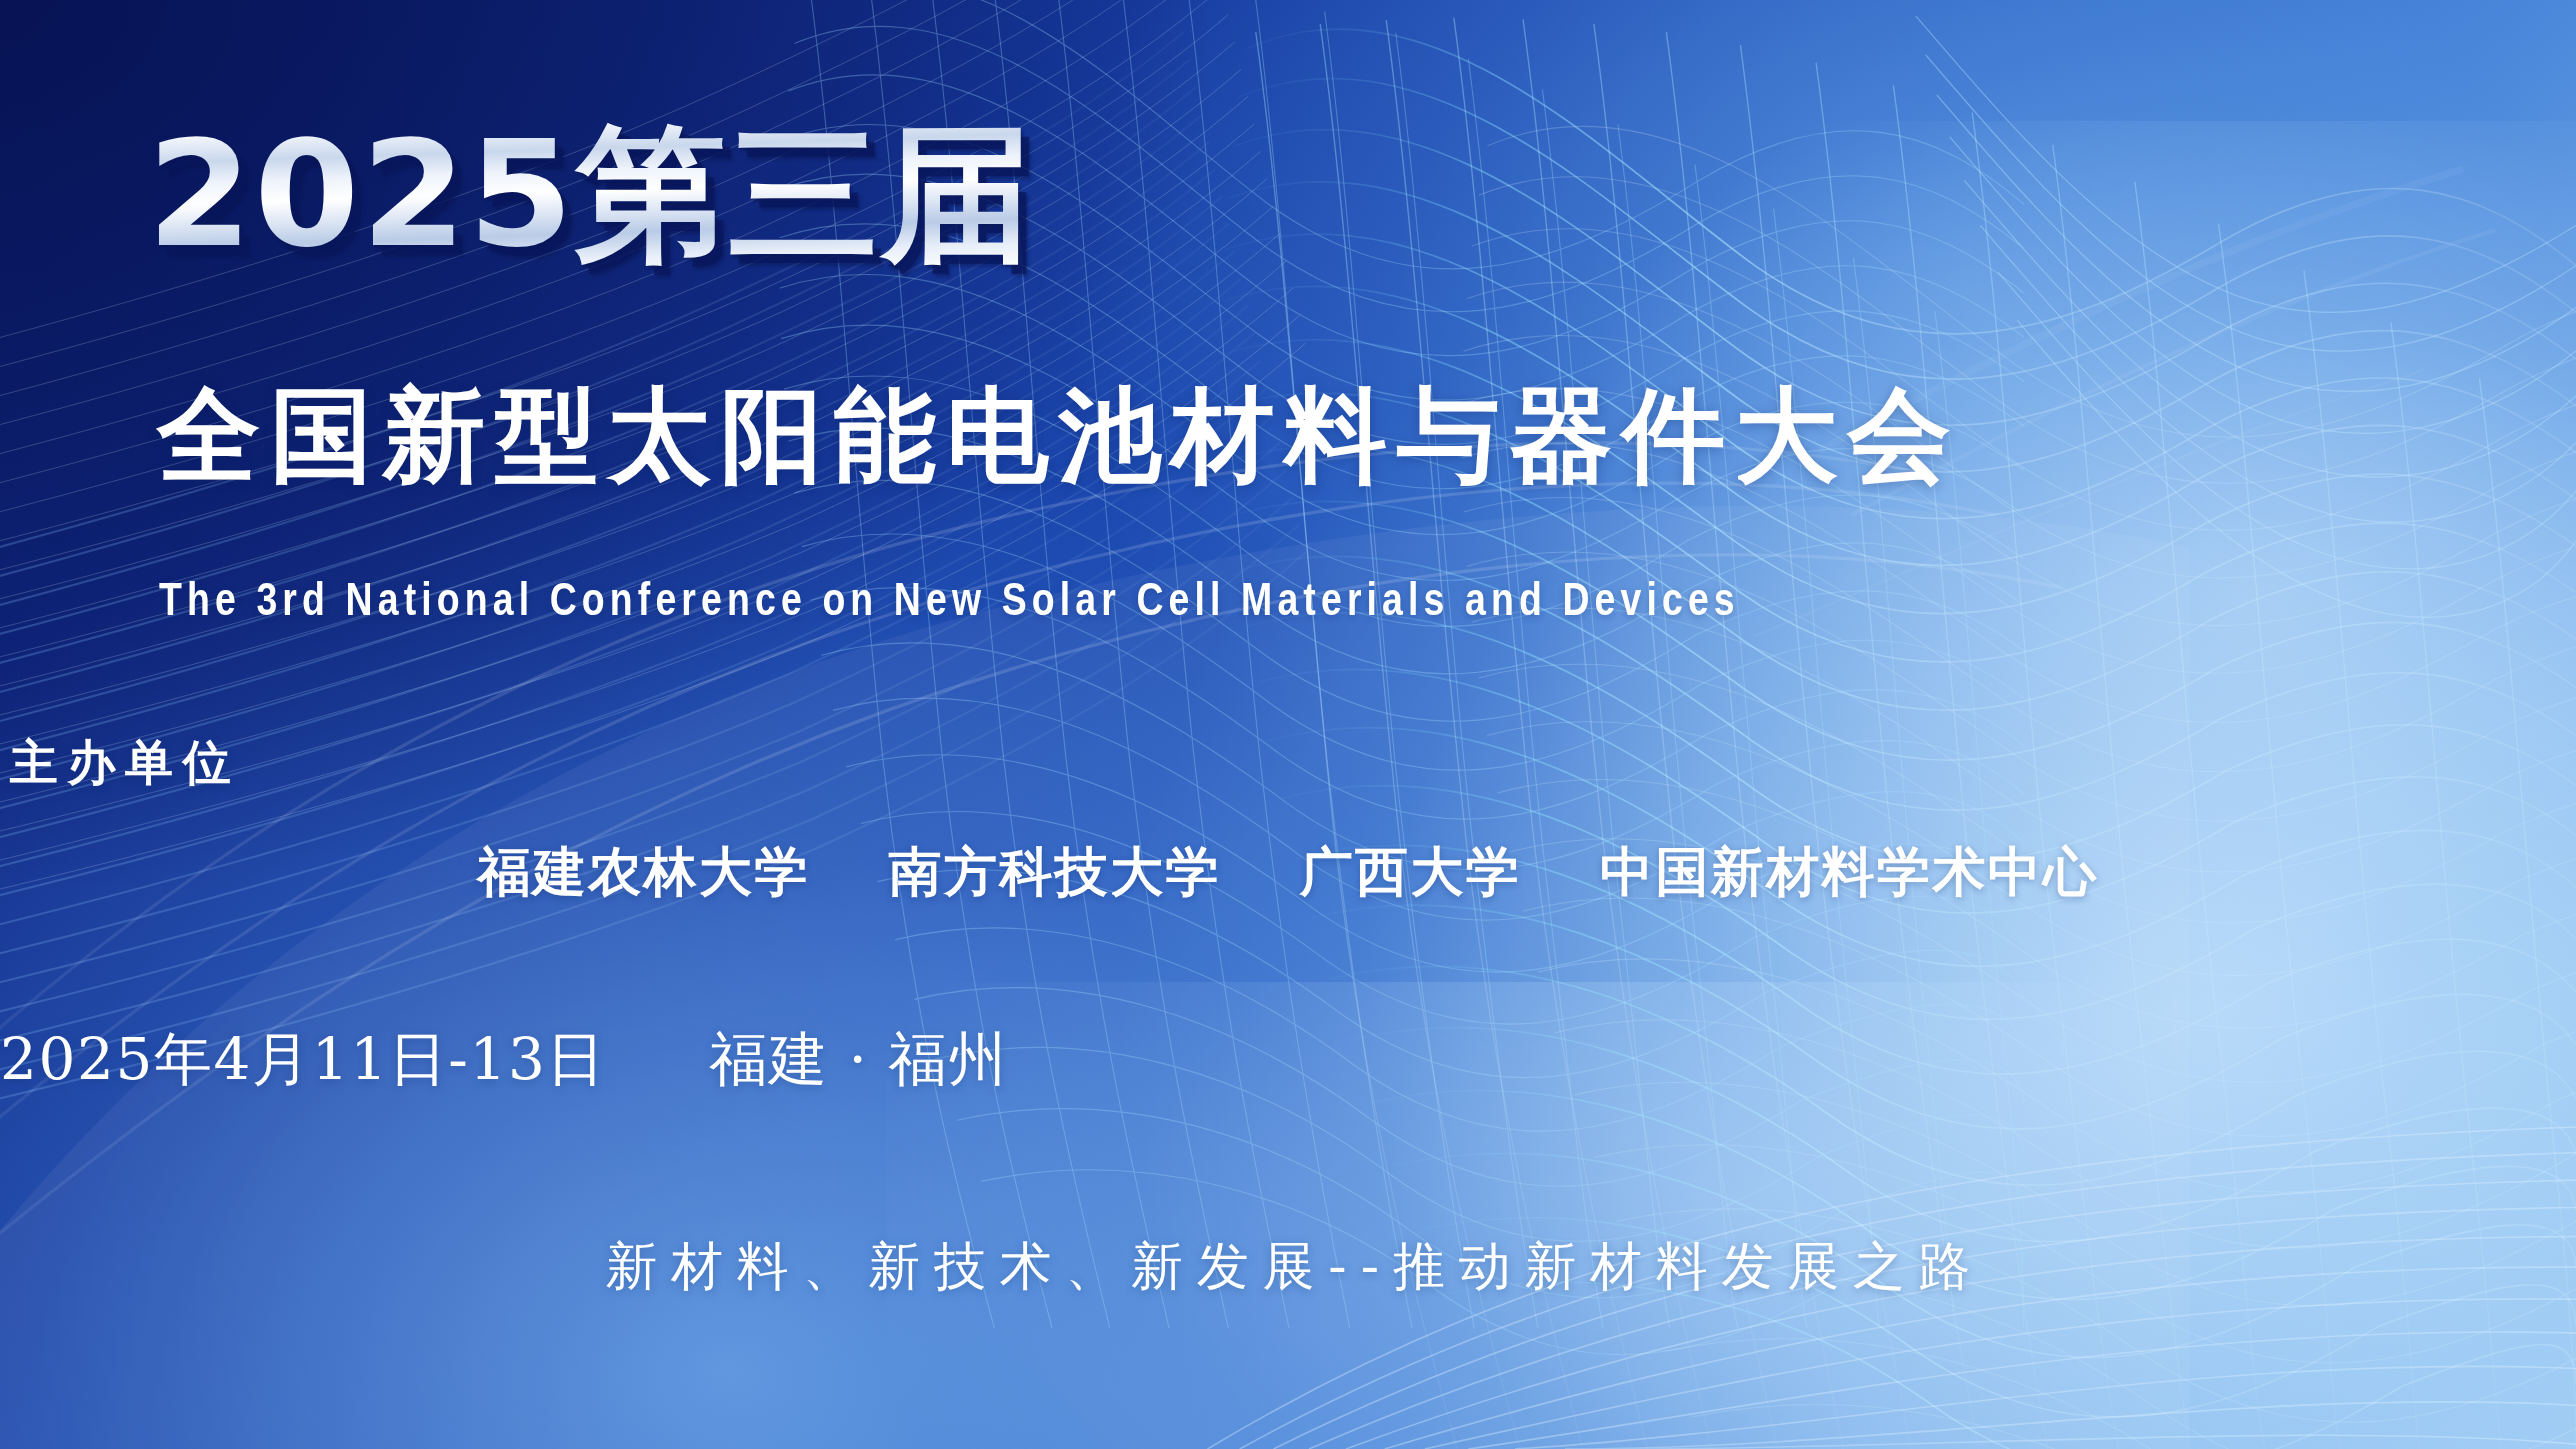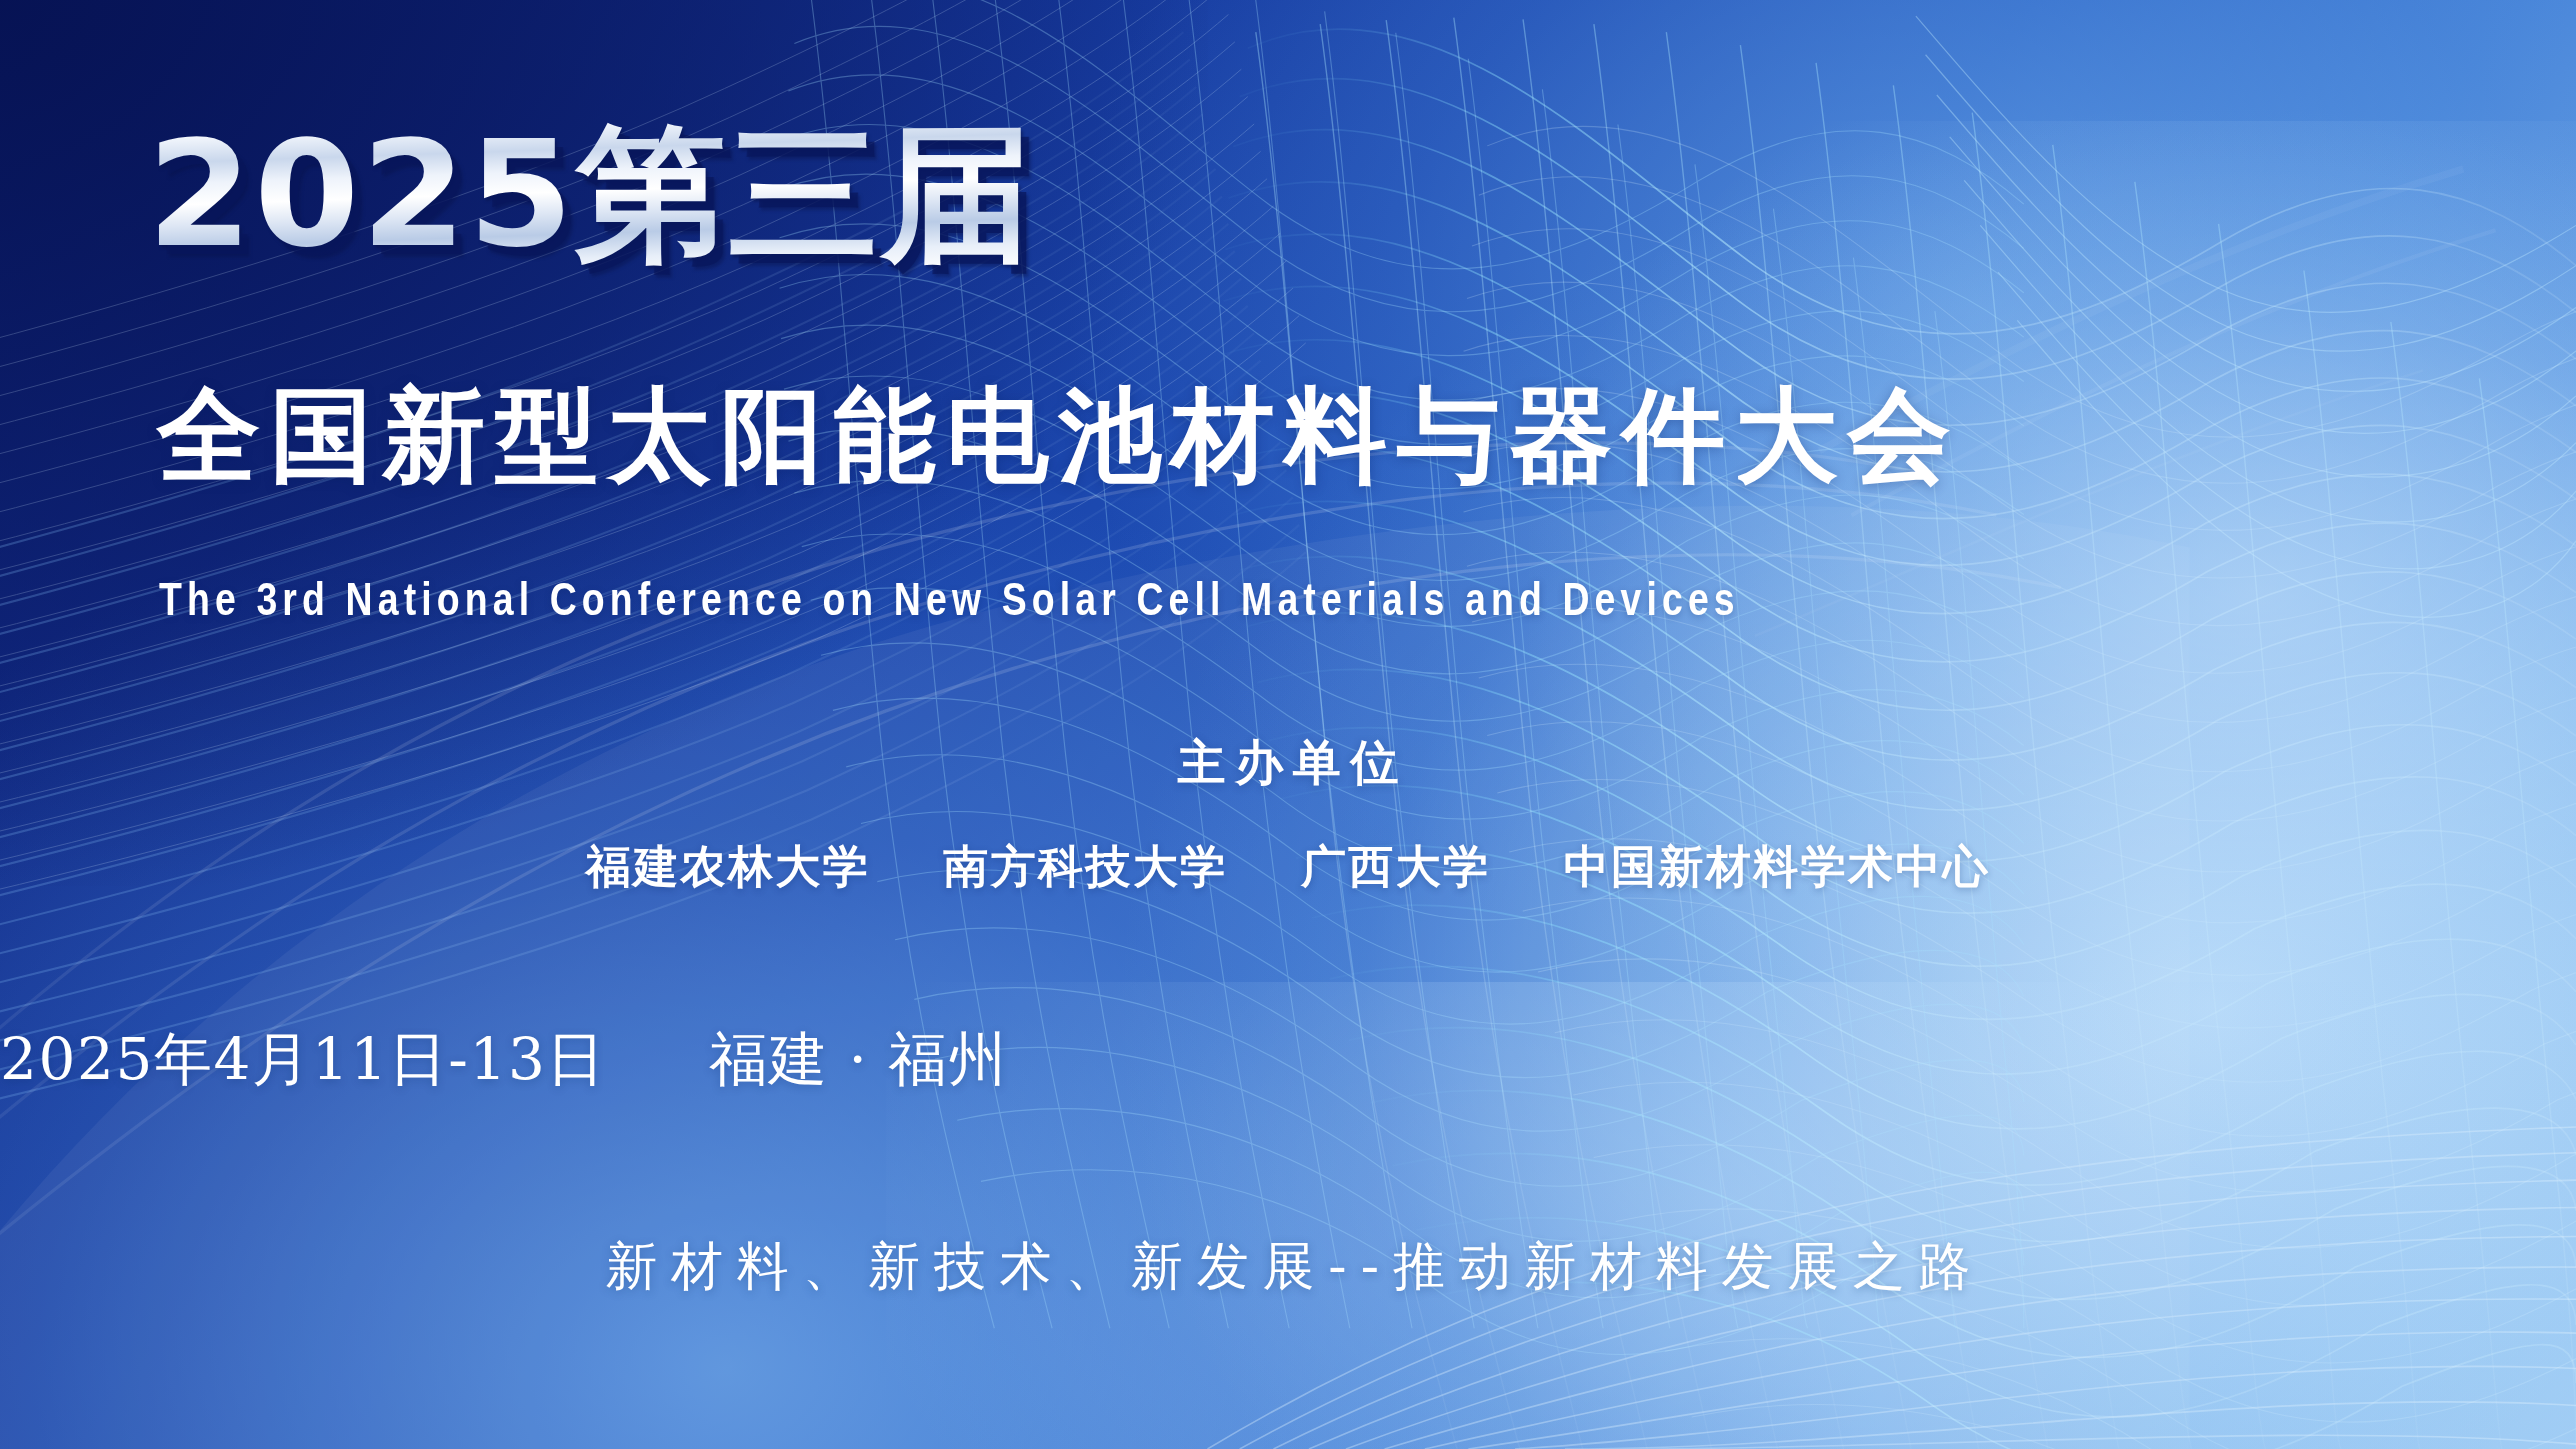--- a/index.html
+++ b/index.html
@@ -90,35 +90,35 @@
     white-space:nowrap;
     text-shadow:0 1.6px 6.4px rgba(10,35,100,0.28);
     transform:scaleX(0.985) scaleY(1.22);
     transform-origin:left center;
     font-family:"Liberation Sans", "DejaVu Sans", sans-serif;
   }
 
   .org-label {
     position:absolute;
     left:0; right:0; top:731px;
-    text-align:center;
+    text-align:left;
     font-size:48px;
     font-weight:700;
     color:#ffffff;
     letter-spacing:9.7px;
     text-indent:9.7px;
     text-shadow:0 1.6px 8px rgba(10,40,105,0.32);
     font-family:"DejaVu Serif", "Liberation Serif", serif;
   }
 
   .org-list {
     position:absolute;
     left:0; right:0; top:837px;
     text-align:center;
-    font-size:45px;
+    font-size:53px;
     font-weight:700;
     color:#ffffff;
     letter-spacing:2.4px;
     text-shadow:0 1.6px 7.2px rgba(10,40,105,0.30);
     font-family:"DejaVu Serif", "Liberation Serif", serif;
   }
   .org-list .sep { display:inline-block; width:37px; }
 
   .date-line {
     position:absolute;

